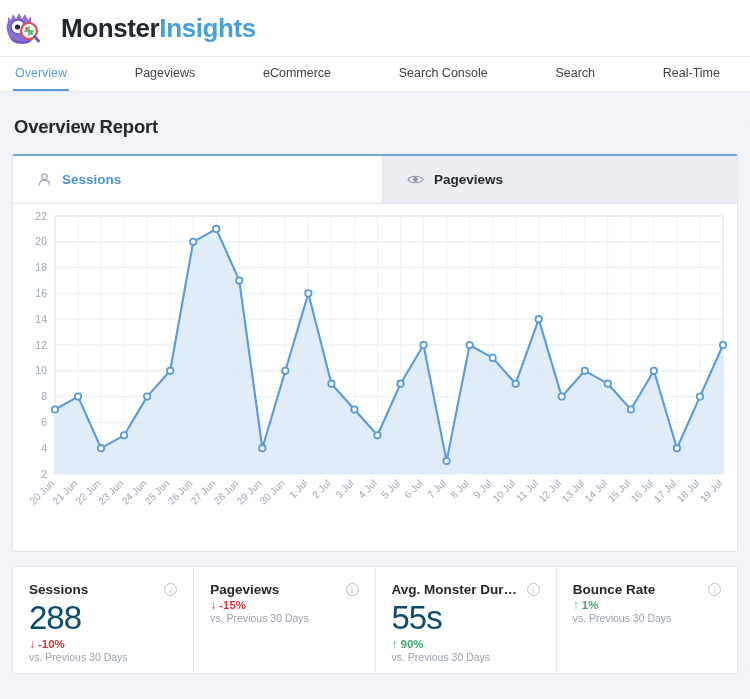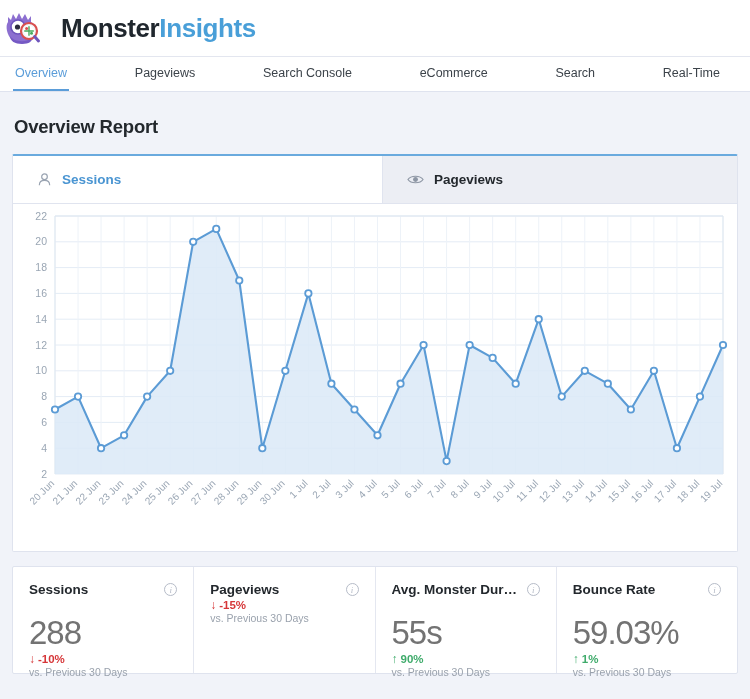--- a/index.html
+++ b/index.html
@@ -151,23 +151,23 @@
     font-family: "Liberation Serif", serif;
     font-style: italic;
     display: flex;
     align-items: center;
     justify-content: center;
     flex: 0 0 13px;
     cursor: pointer;
   }
   .stat-value {
     font-size: 33px;
-    color: #737373;
+    color: #0c4a6e;
     line-height: 1.08;
-    margin-top: 18px;
+    margin-top: 3px;
     letter-spacing: -1px;
   }
   .stat-delta {
     font-size: 11.5px;
     font-weight: bold;
     margin-top: 1px;
     display: flex;
     align-items: center;
   }
   .stat-delta .arrow { font-size: 12px; margin-right: 3px; }
@@ -203,24 +203,24 @@
 </div>
 
 <div class="nav-bar">
   <div class="nav-item active">
       <span>Overview</span>
     </div>
   <div class="nav-item">
       <span>Pageviews</span>
     </div>
   <div class="nav-item">
+      <span>eCommerce</span>
+    </div>
+  <div class="nav-item">
       <span>Search Console</span>
-    </div>
-  <div class="nav-item">
-      <span>eCommerce</span>
     </div>
   <div class="nav-item">
       <span>Search</span>
     </div>
   <div class="nav-item">
       <span>Real-Time</span>
     </div>
 </div>
 
 <div class="page">
@@ -410,21 +410,20 @@
         <span>90%</span>
       </div>
       <div class="stat-note">vs. Previous 30 Days</div>
     </div>
 
     <div class="stat-card">
       <div class="stat-head">
         <span class="stat-title">Bounce Rate</span>
         <span class="info-icon">i</span>
       </div>
-      <div class="stat-value">59.03%</div>
       <div class="stat-delta delta-up">
         <span class="arrow">↑</span>
         <span>1%</span>
       </div>
       <div class="stat-note">vs. Previous 30 Days</div>
     </div>
 
   </div>
 </div>
 

